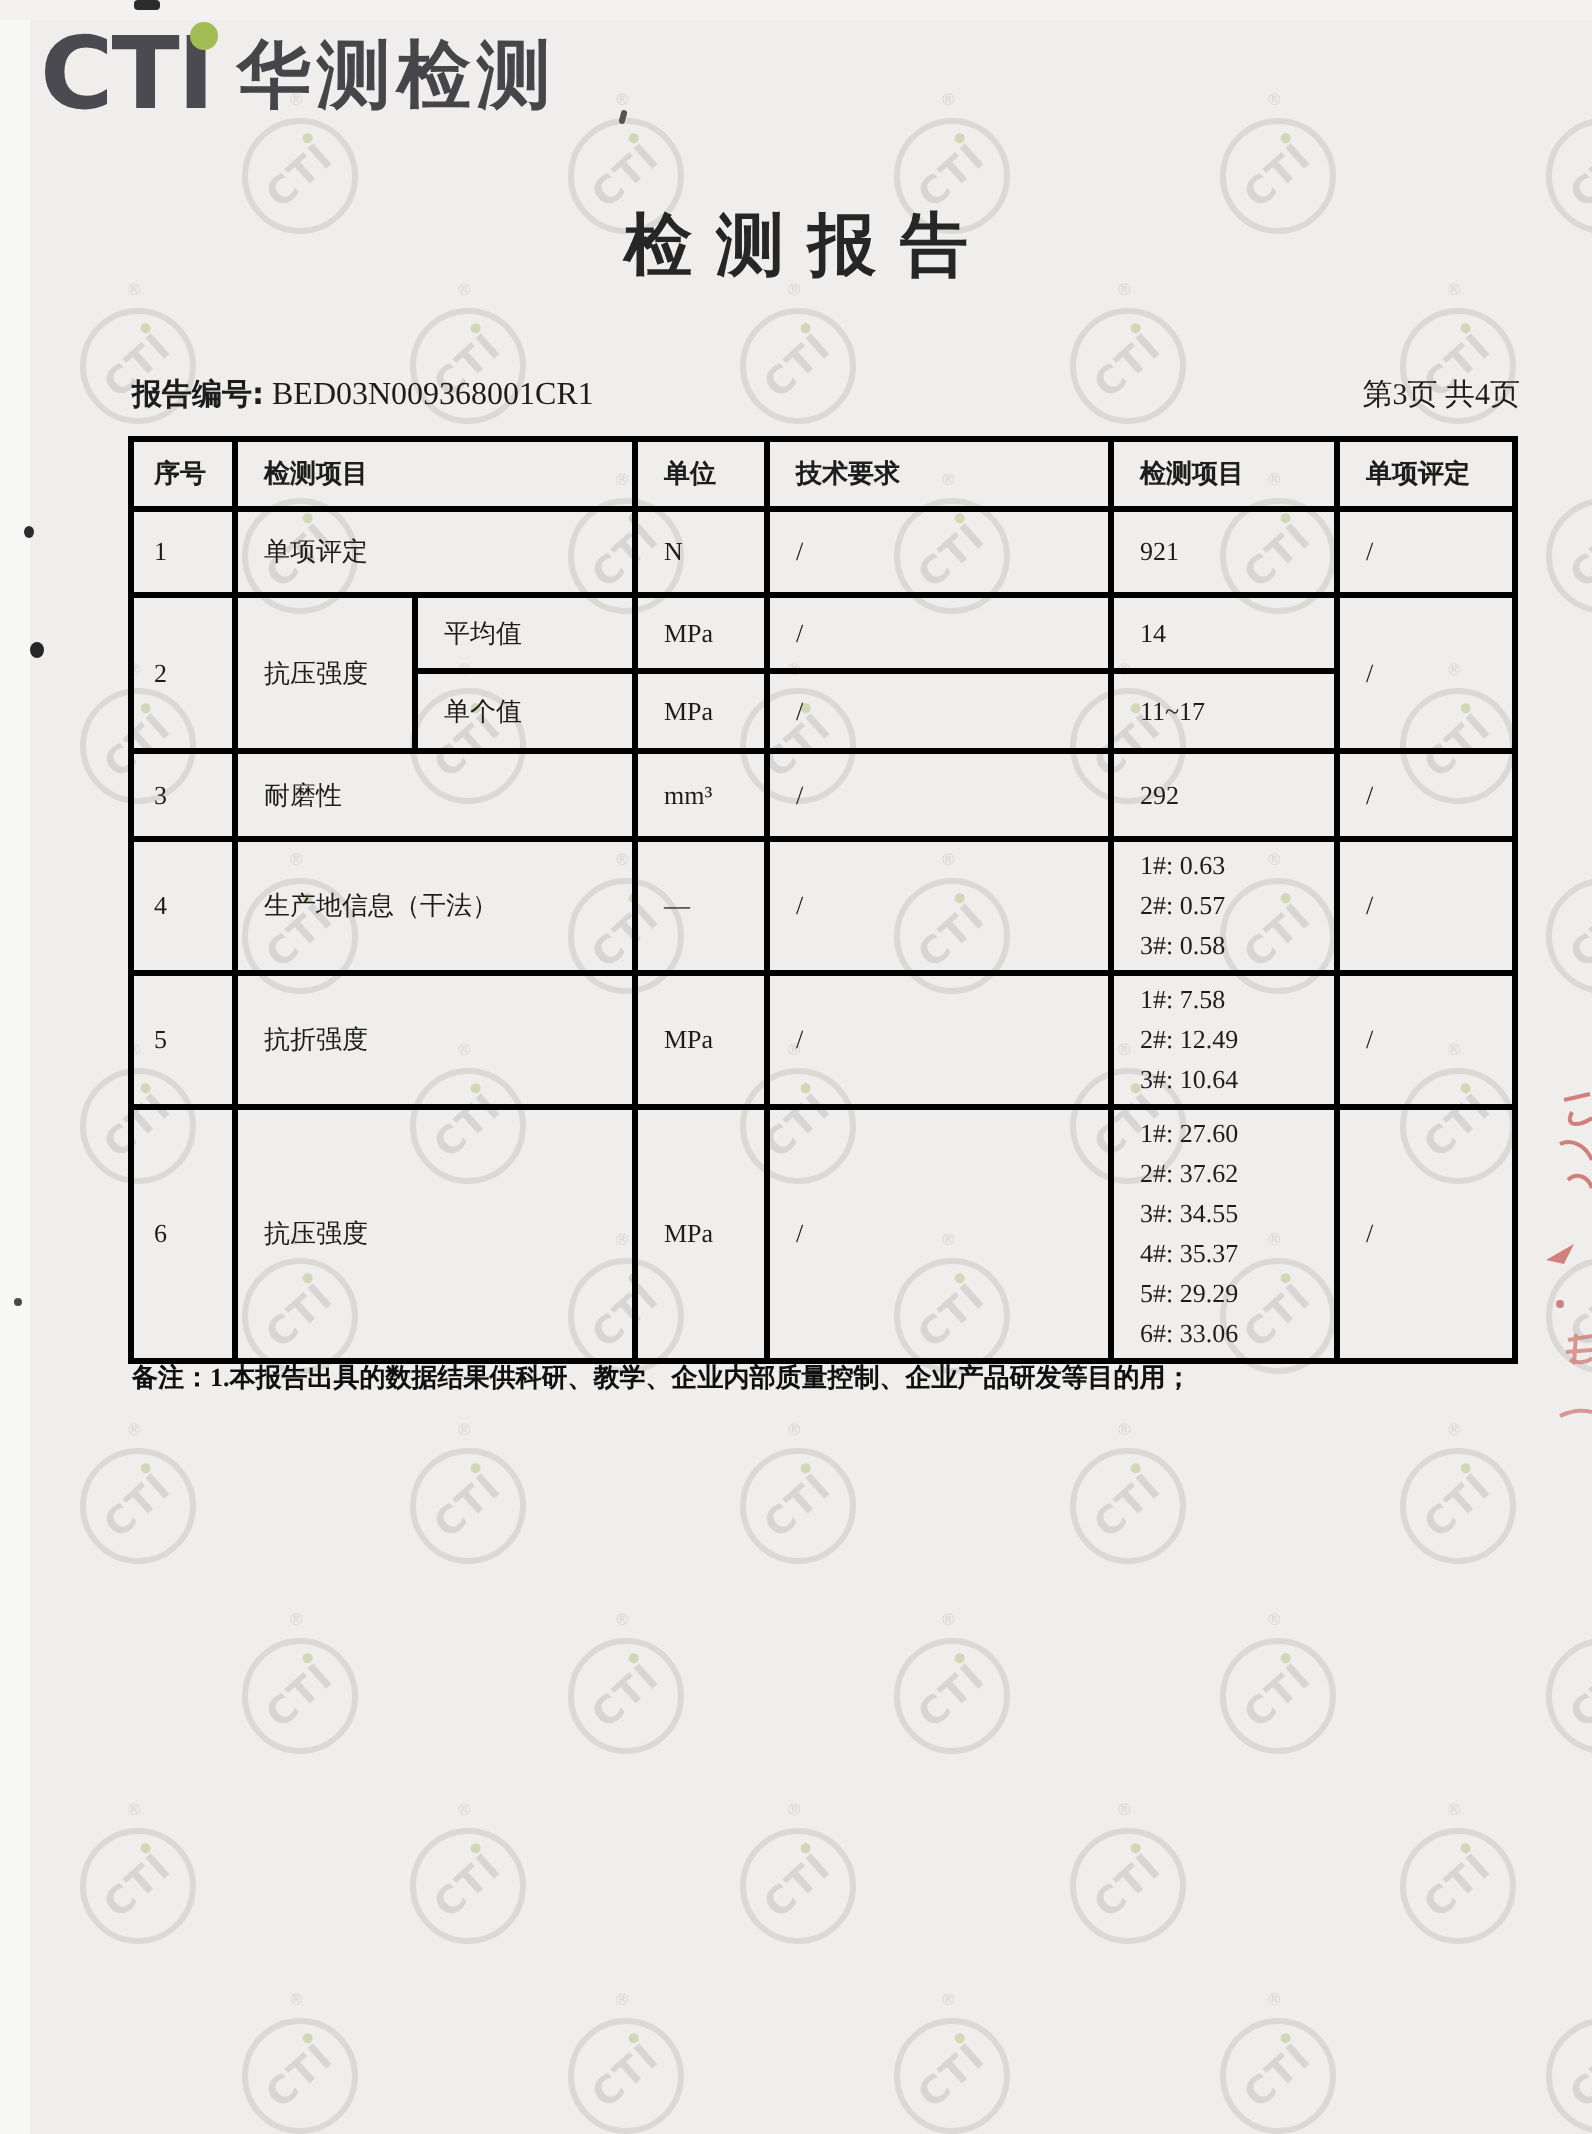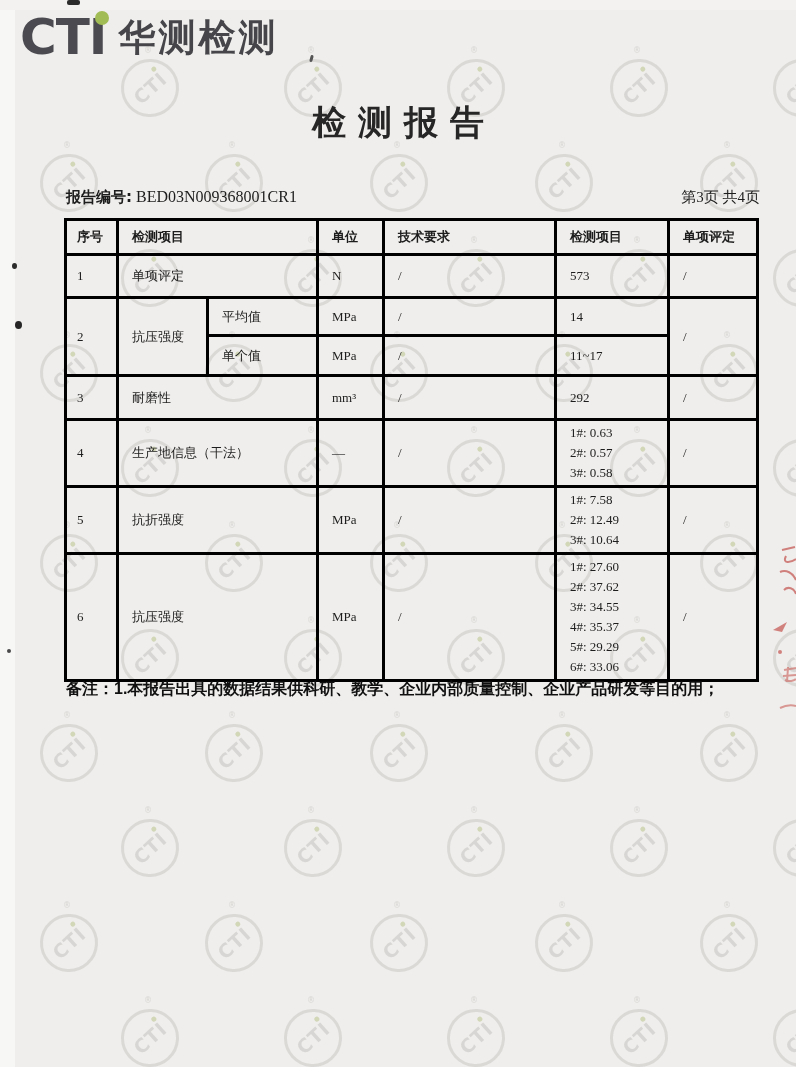--- a/index.html
+++ b/index.html
@@ -60,22 +60,22 @@
   .report-table th { font-family:"DejaVu Sans", sans-serif; font-weight:bold; }
   .report-table td.seq, .report-table th.seq { padding-left:10px; }
   .report-table td.result { white-space:pre-line; line-height:20px; }
   tr.rh35 { height:35px; } tr.rh43 { height:43px; } tr.rh38 { height:38px; }
   tr.rh40 { height:40px; } tr.rh44 { height:44px; } tr.rh62 { height:62px; }
   tr.rh66 { height:66px; } tr.rh127 { height:127px; }
 
   
   .notes {
     position:absolute; left:66px; top:677px; width:692px;
-    font-family:Liberation Sans, sans-serif; font-weight:bold;
-    font-size:16px; line-height:23.5px; color:#101010;
+    font-family:Liberation Serif, serif; font-weight:bold;
+    font-size:13px; line-height:23.5px; color:#101010;
   }
   .notes p { margin:0; }
   .notes p.n2 { text-indent:34px; }
   .blank-note {
     position:absolute; top:760px; left:0; width:100%; text-align:center;
     font-weight:bold; font-size:15px; color:#141414;
   }
 
   
   .artifact { position:absolute; background:#2c2c2c; }
@@ -347,21 +347,21 @@
       <th>单位</th>
       <th>技术要求</th>
       <th>检测项目</th>
       <th>单项评定</th>
     </tr>
     <tr class="rh43">
       <td class="seq">1</td>
       <td colspan="2">单项评定</td>
       <td>N</td>
       <td>/</td>
-      <td class="result">573</td>
+      <td class="result">921</td>
       <td>/</td>
     </tr>
     <tr class="rh38">
       <td class="seq" rowspan="2">2</td>
       <td rowspan="2">抗压强度</td>
       <td>平均值</td>
       <td>MPa</td>
       <td>/</td>
       <td class="result">14</td>
       <td rowspan="2">/</td>

